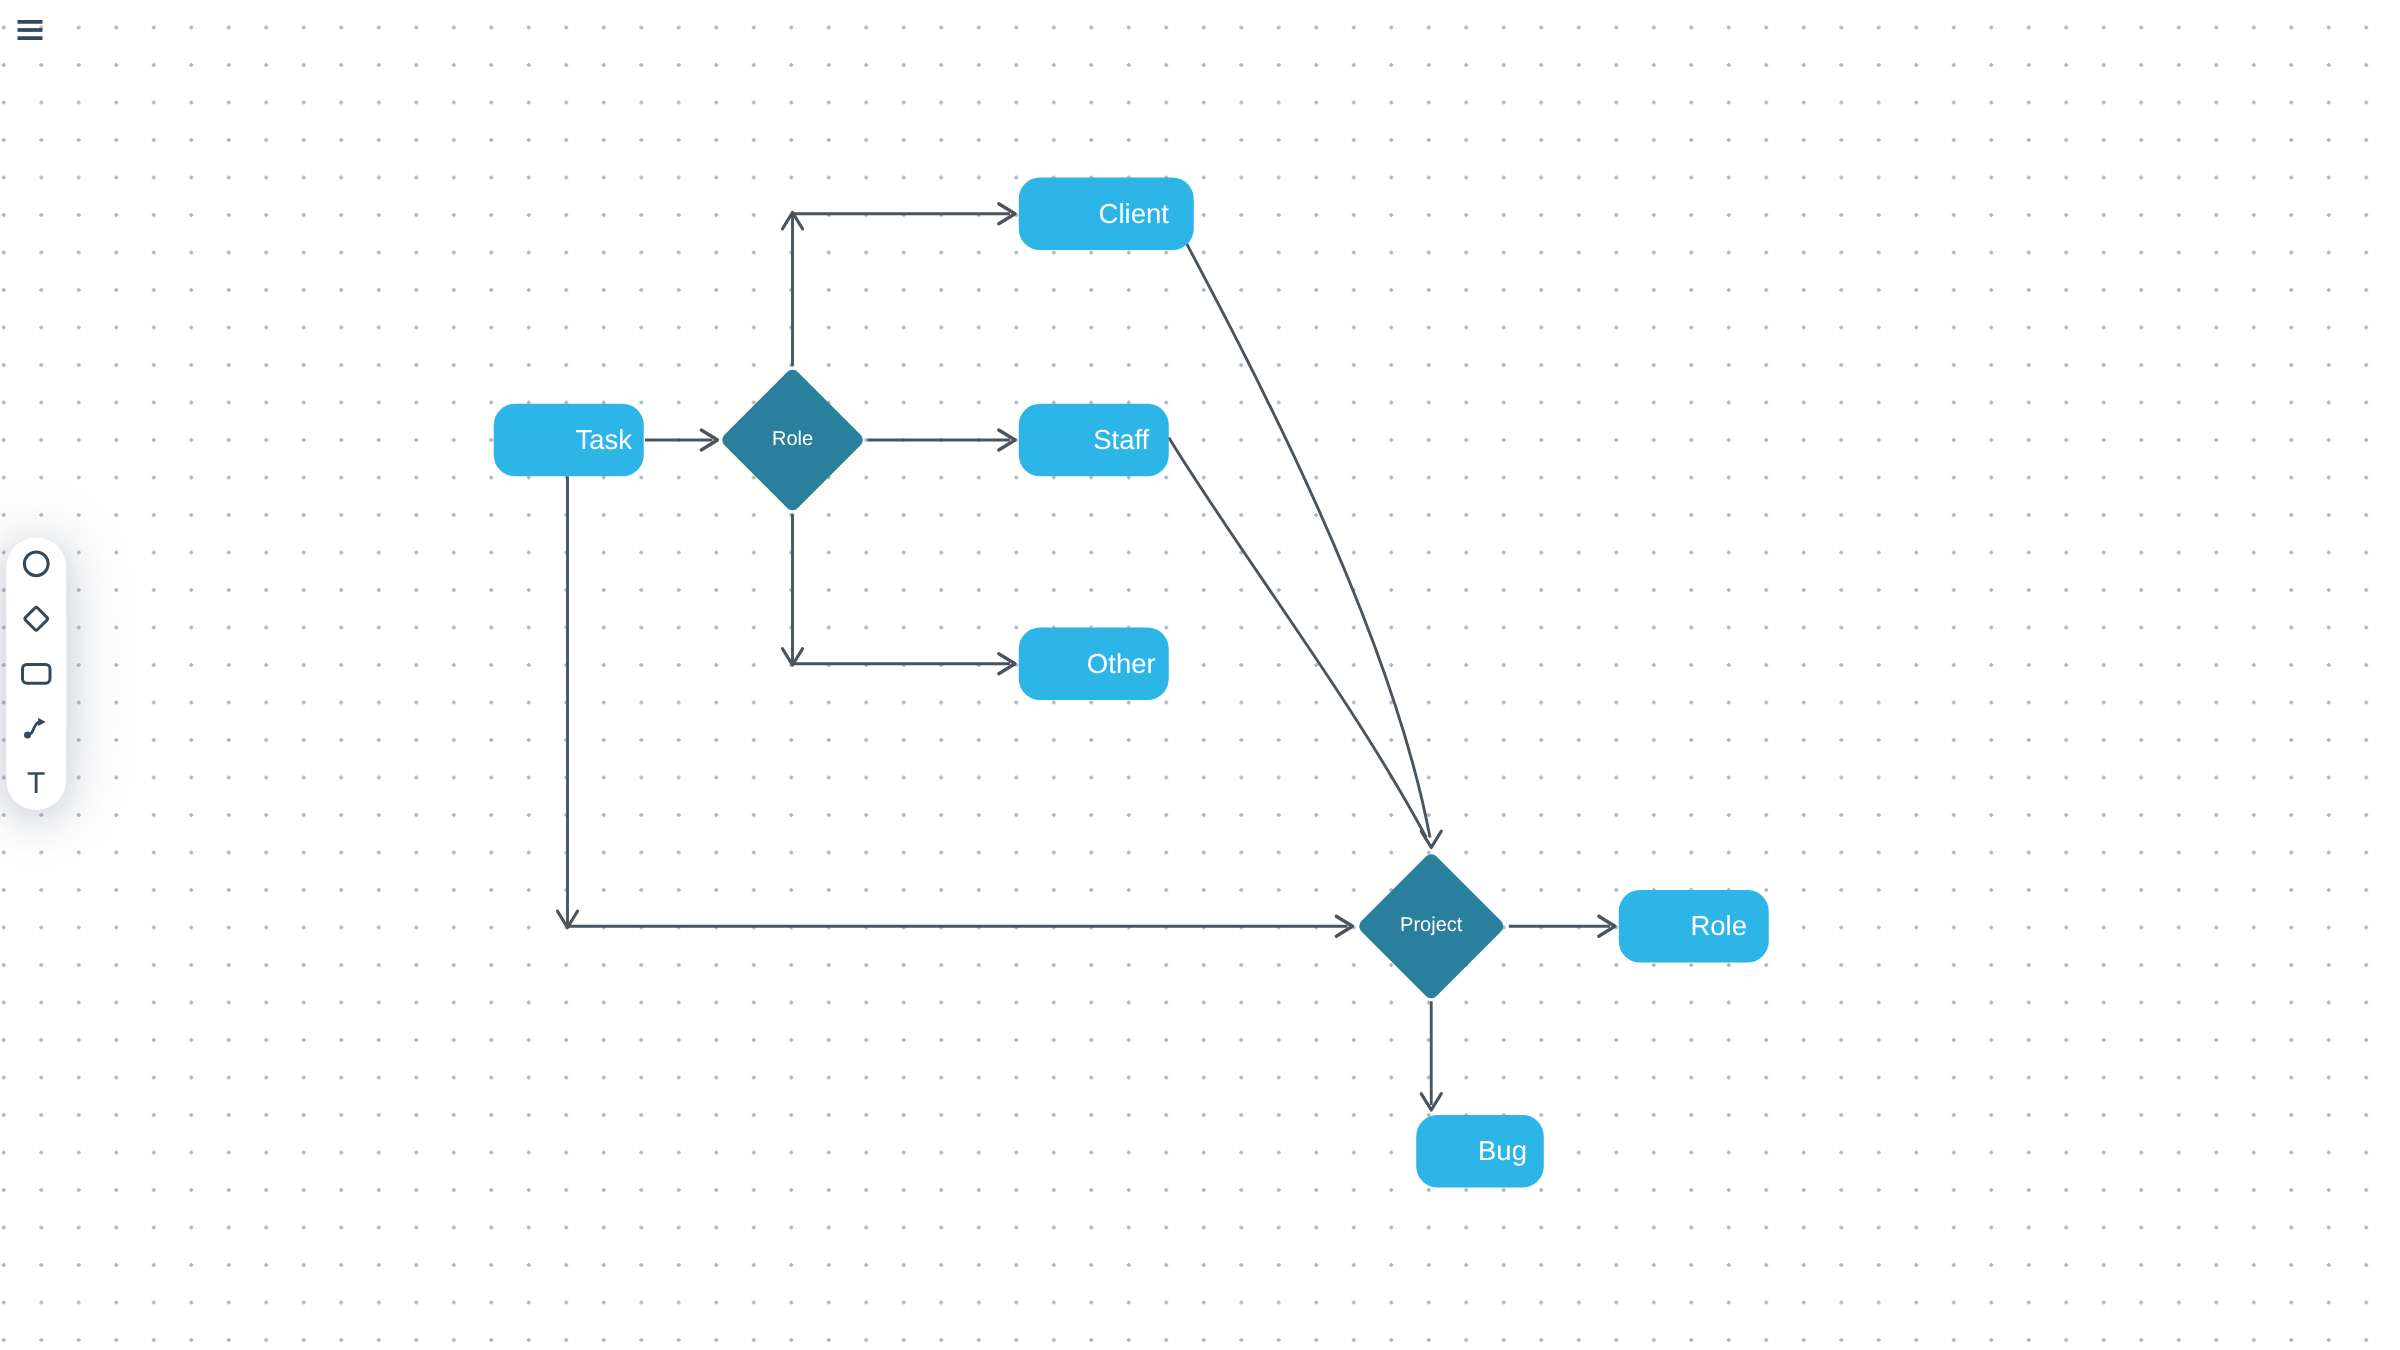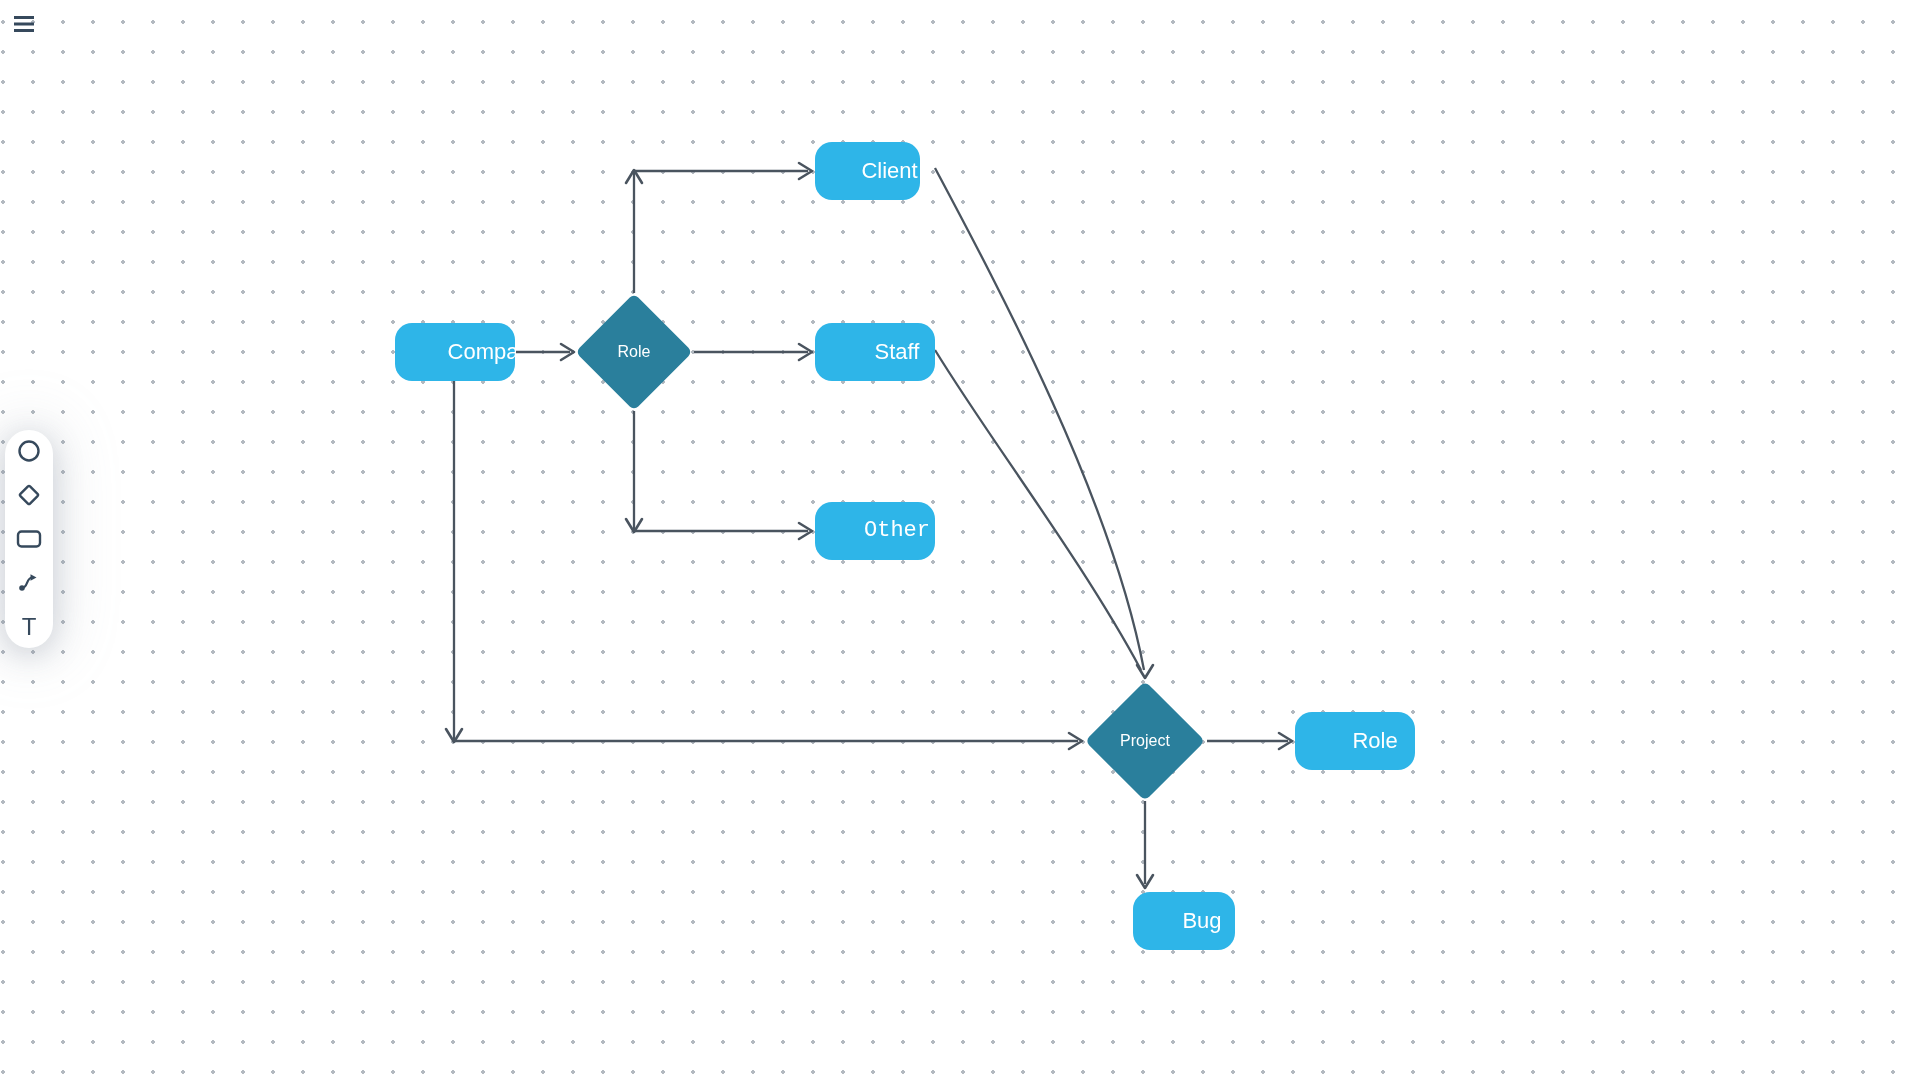--- a/index.html
+++ b/index.html
@@ -115,34 +115,34 @@
         <path class="edge-line" d="M 1207 741 L 1288 741" style="stroke: rgb(74, 84, 95);"></path>
         <path class="edge-arrow" d="M 1279 733 L 1292 741 L 1279 749" style="stroke: rgb(74, 84, 95);"></path>
       </g>
       <g>
         <path class="edge-line" d="M 1145 801 L 1145 884" style="stroke: rgb(74, 84, 95);"></path>
         <path class="edge-arrow" d="M 1137 875 L 1145 888 L 1153 875" style="stroke: rgb(74, 84, 95);"></path>
       </g>
     </svg>
   <div id="node-layer">
       <div class="node-rect" style="left: 395px; top: 323px; width: 120px; height: 58px; background: rgb(46, 181, 232);">
-        <span class="lbl" style="color: rgb(255, 255, 255); transform: translateX(28px);">Compa</span>
+        <span class="lbl" style="color: rgb(255, 255, 255); transform: translateX(28px);">Task</span>
       </div>
       <div class="node-diamond" style="left: 575px; top: 293px; width: 118px; height: 118px;">
         <div class="shape" style="width: 83px; height: 83px; background: rgb(42, 127, 156);"></div>
         <span class="lbl" style="color: rgb(255, 255, 255);">Role</span>
       </div>
-      <div class="node-rect" style="left: 815px; top: 142px; width: 105px; height: 58px; background: rgb(46, 181, 232);">
+      <div class="node-rect" style="left: 815px; top: 142px; width: 140px; height: 58px; background: rgb(46, 181, 232);">
         <span class="lbl" style="color: rgb(255, 255, 255); transform: translateX(22px);">Client</span>
       </div>
       <div class="node-rect" style="left: 815px; top: 323px; width: 120px; height: 58px; background: rgb(46, 181, 232);">
         <span class="lbl" style="color: rgb(255, 255, 255); transform: translateX(22px);">Staff</span>
       </div>
       <div class="node-rect" style="left: 815px; top: 502px; width: 120px; height: 58px; background: rgb(46, 181, 232);">
-        <span class="lbl" style="color: rgb(255, 255, 255); transform: translateX(22px); font-family: Liberation Mono, monospace;">Other</span>
+        <span class="lbl" style="color: rgb(255, 255, 255); transform: translateX(22px);">Other</span>
       </div>
       <div class="node-diamond" style="left: 1085px; top: 682px; width: 120px; height: 118px;">
         <div class="shape" style="width: 85px; height: 85px; background: rgb(42, 127, 156);"></div>
         <span class="lbl" style="color: rgb(255, 255, 255);">Project</span>
       </div>
       <div class="node-rect" style="left: 1295px; top: 712px; width: 120px; height: 58px; background: rgb(46, 181, 232);">
         <span class="lbl" style="color: rgb(255, 255, 255); transform: translateX(20px);">Role</span>
       </div>
       <div class="node-rect" style="left: 1085px; top: 892px; width: 102px; height: 58px; background: rgb(46, 181, 232); margin-left: 48px;">
         <span class="lbl" style="color: rgb(255, 255, 255); transform: translateX(18px);">Bug</span>

